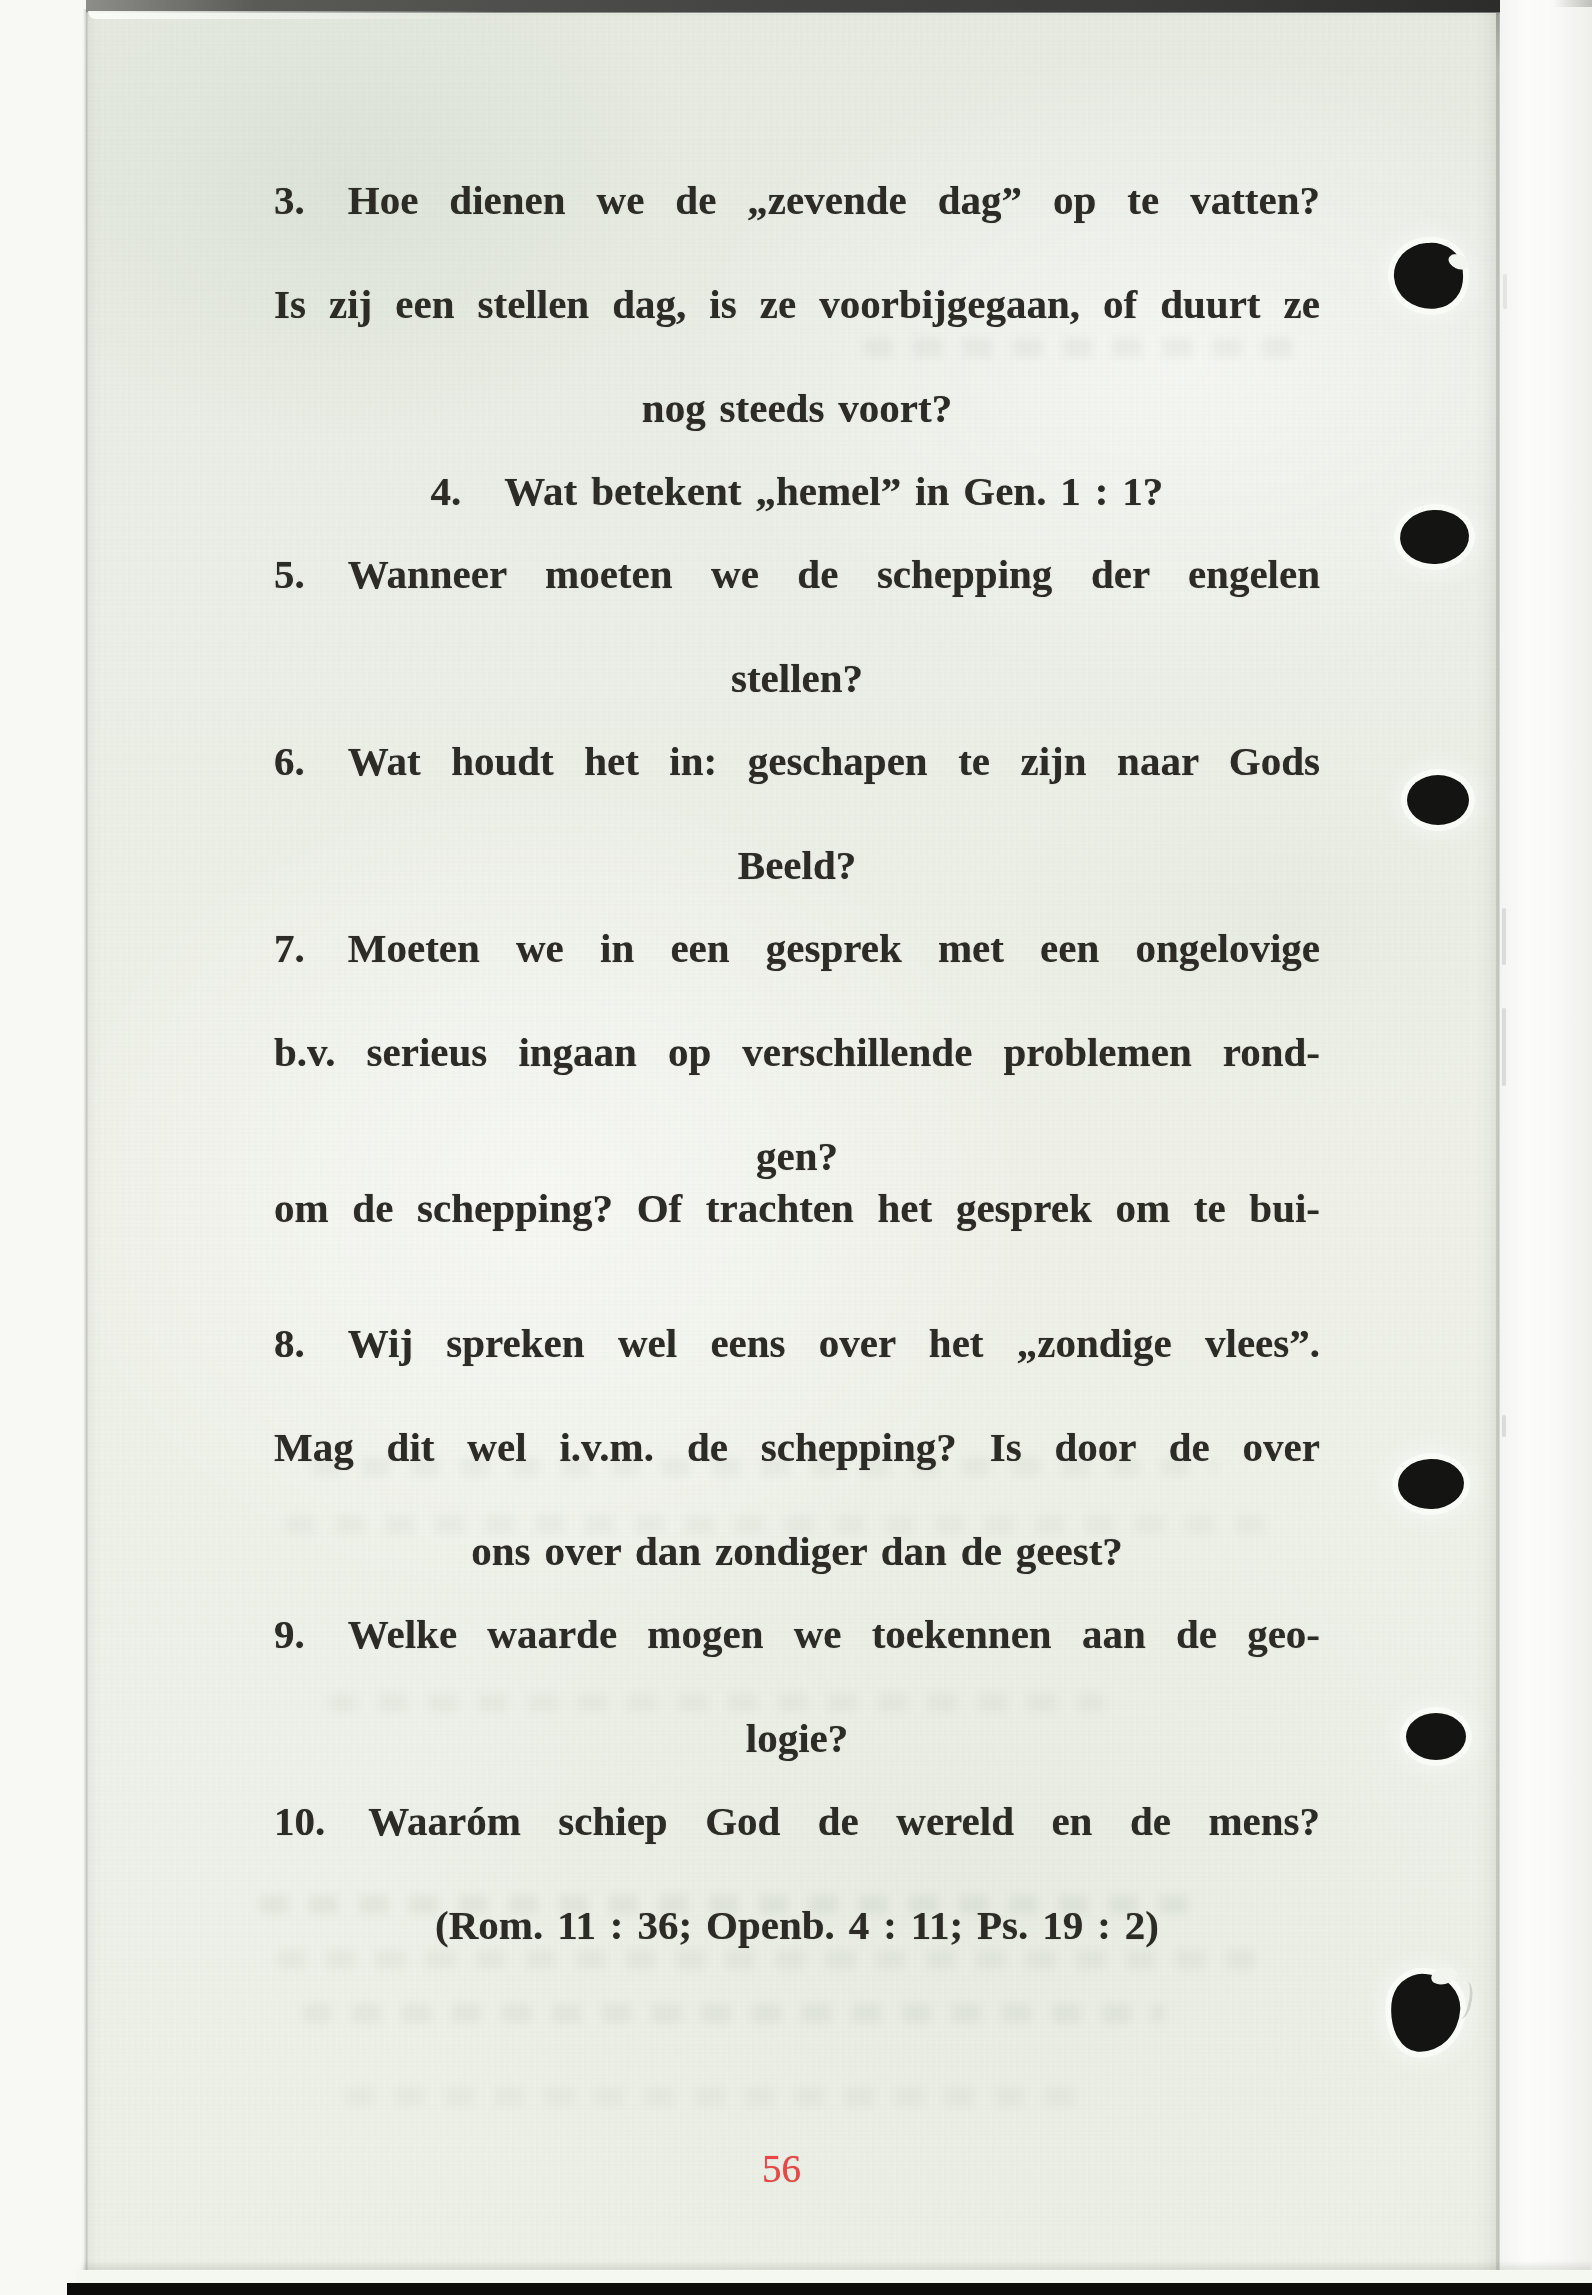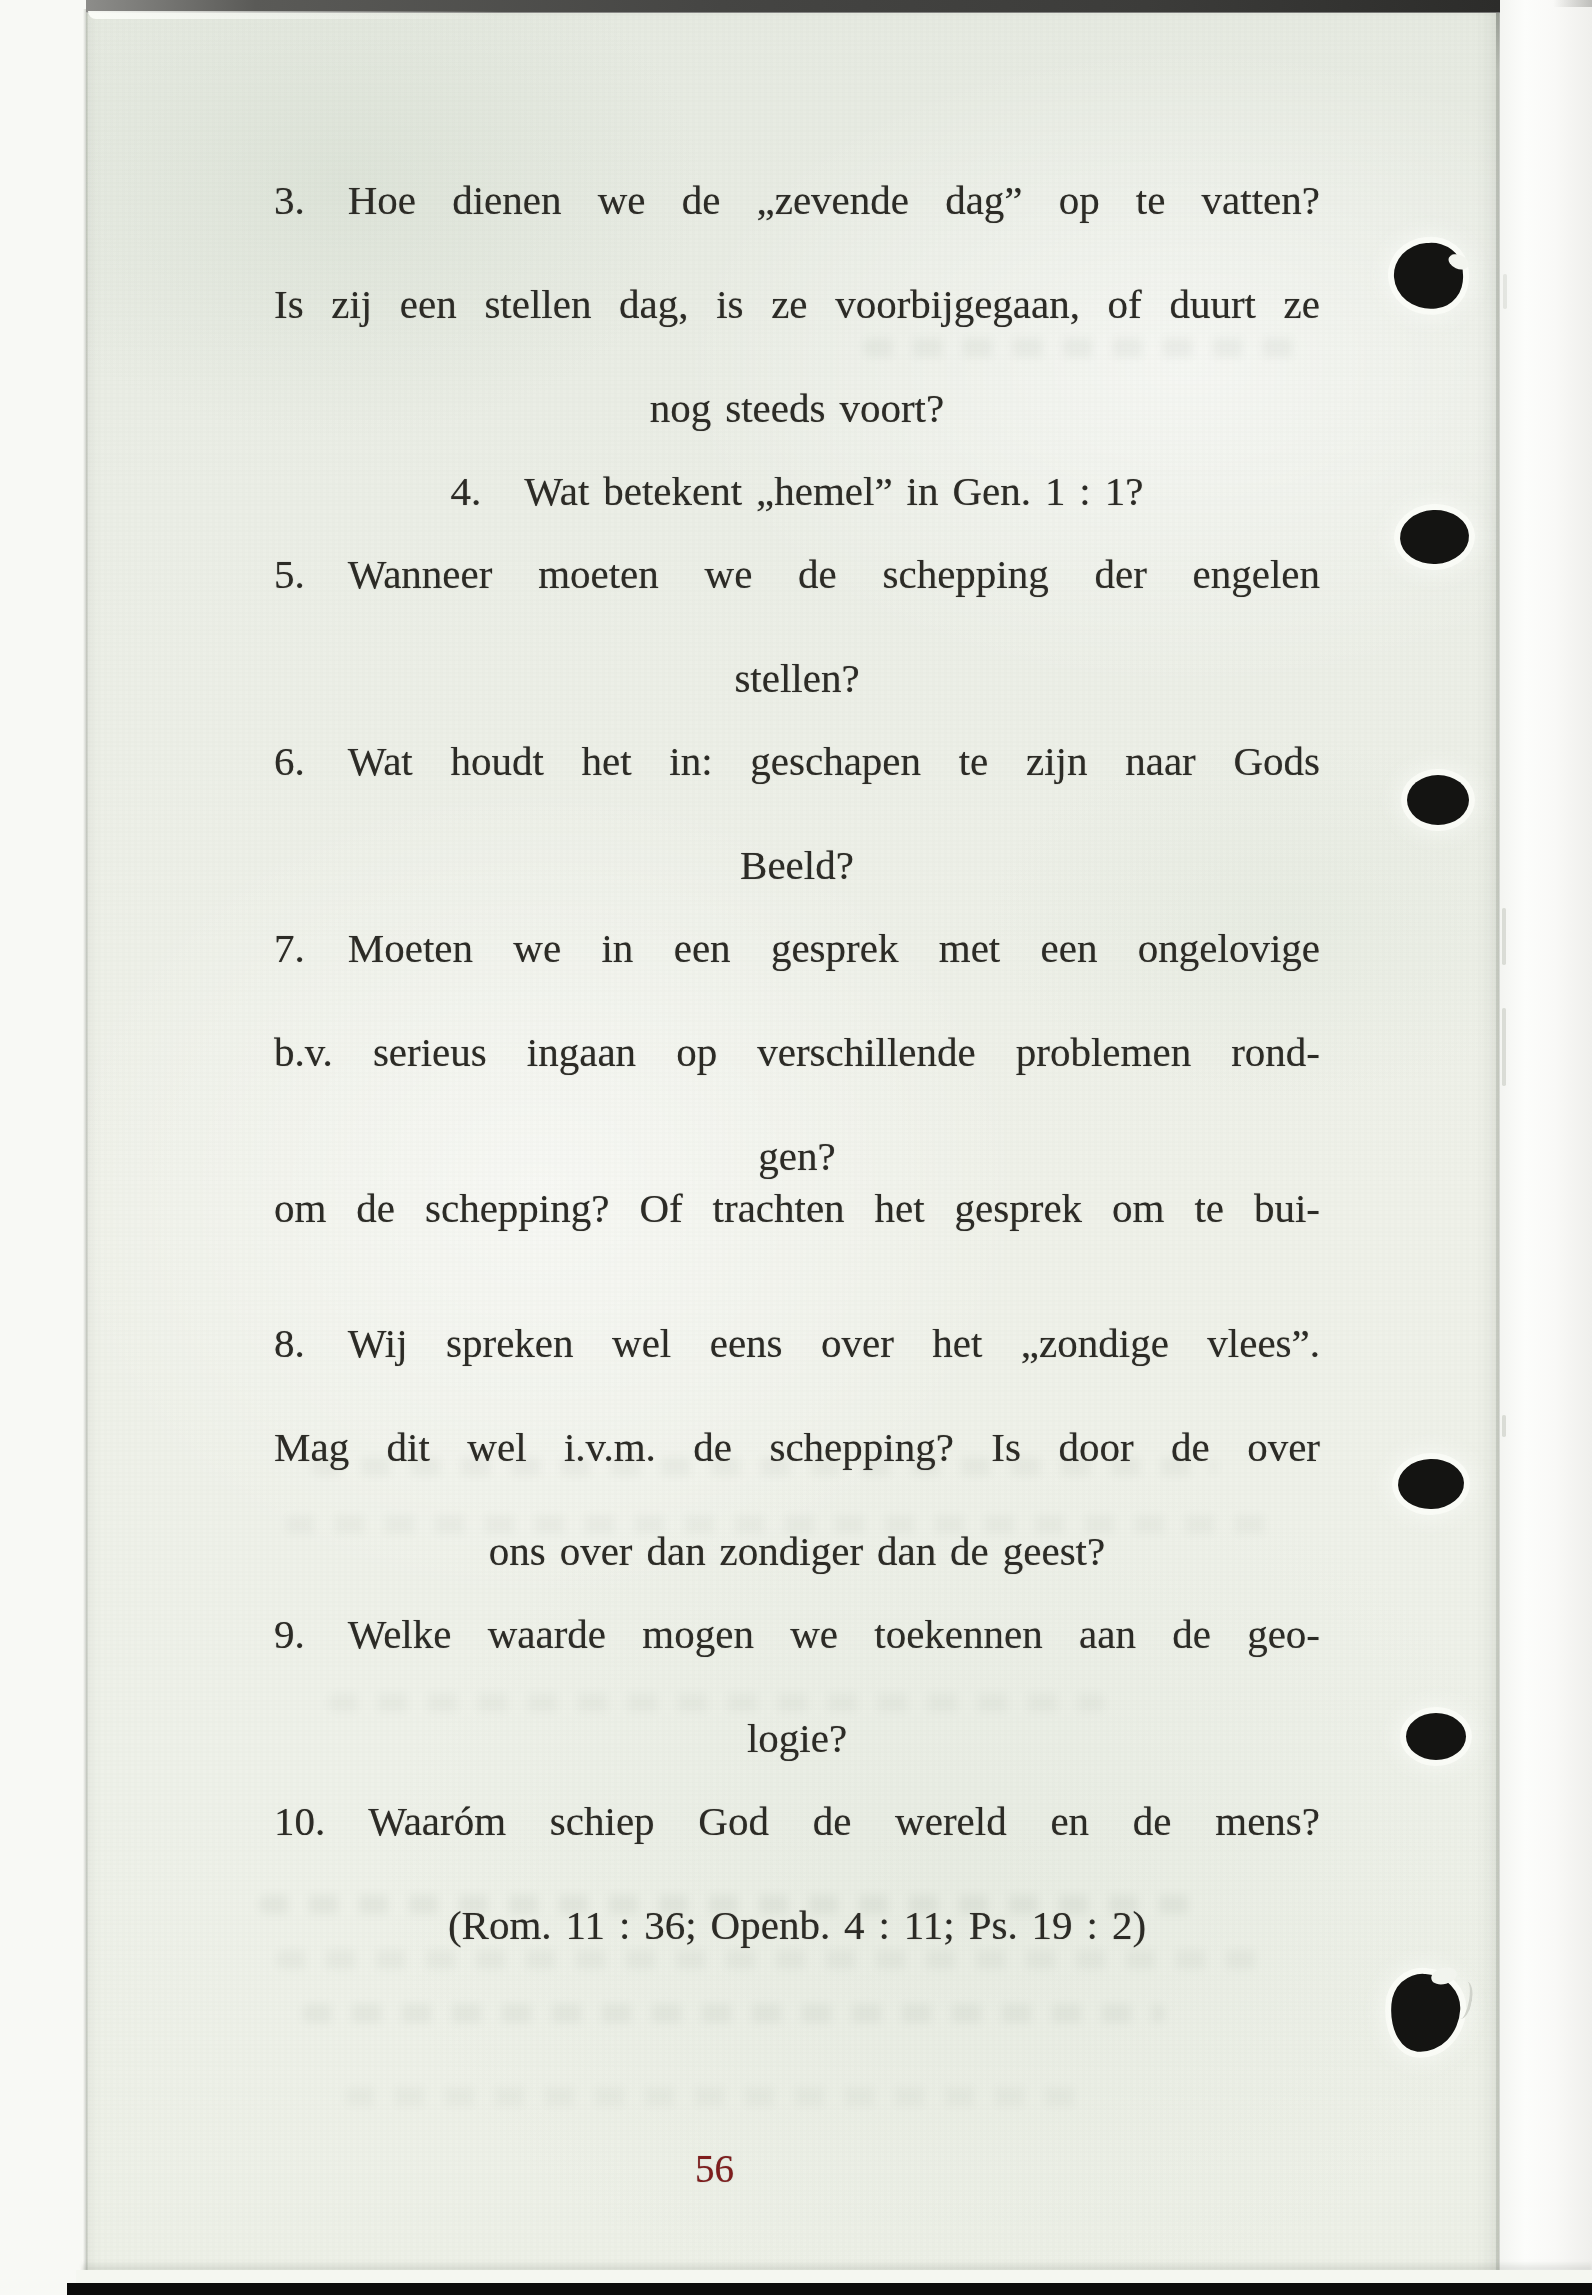--- a/index.html
+++ b/index.html
@@ -81,27 +81,27 @@
   .g4{left:328px;top:1693px;width:777px;opacity:.05;}
   .g5{left:259px;top:1895px;width:949px;opacity:.08;}
   .g6{left:276px;top:1950px;width:1001px;opacity:.06;}
   .g7{left:302px;top:2004px;width:863px;opacity:.07;}
   .g8{left:345px;top:2087px;width:734px;opacity:.05;}
 
   
   .textcol{position:absolute;left:274px;top:174px;width:1046px;
       font-size:41px;line-height:52px;color:#2c2b26;word-spacing:.09em;
       text-shadow:0 0 0.9px rgba(44,43,38,.5);}
-  .question{margin:0 0 31px 0;}
+  .question{margin:0 0 31px 0;font-weight:bold;}
   .line{text-align:center;}
   .line.just{text-align:justify;}
   .line.just::after{content:"";display:inline-block;width:100%;height:0;}
   .qnum{margin-right:43px;}
-  .pagenum{position:absolute;left:695px;top:2145px;width:173px;text-align:left;
-      font-size:39px;line-height:47px;color:#7f1d1d;text-shadow:0 0 0.9px rgba(44,43,38,.5);}
+  .pagenum{position:absolute;left:695px;top:2145px;width:173px;text-align:center;
+      font-size:39px;line-height:47px;color:#ef4444;text-shadow:0 0 0.9px rgba(44,43,38,.5);}
 </style>
 </head>
 <body>
 
 <div class="scan">
 
   <div class="left-strip"></div>
   <div class="page">
     <div class="grain"></div>
   </div>

